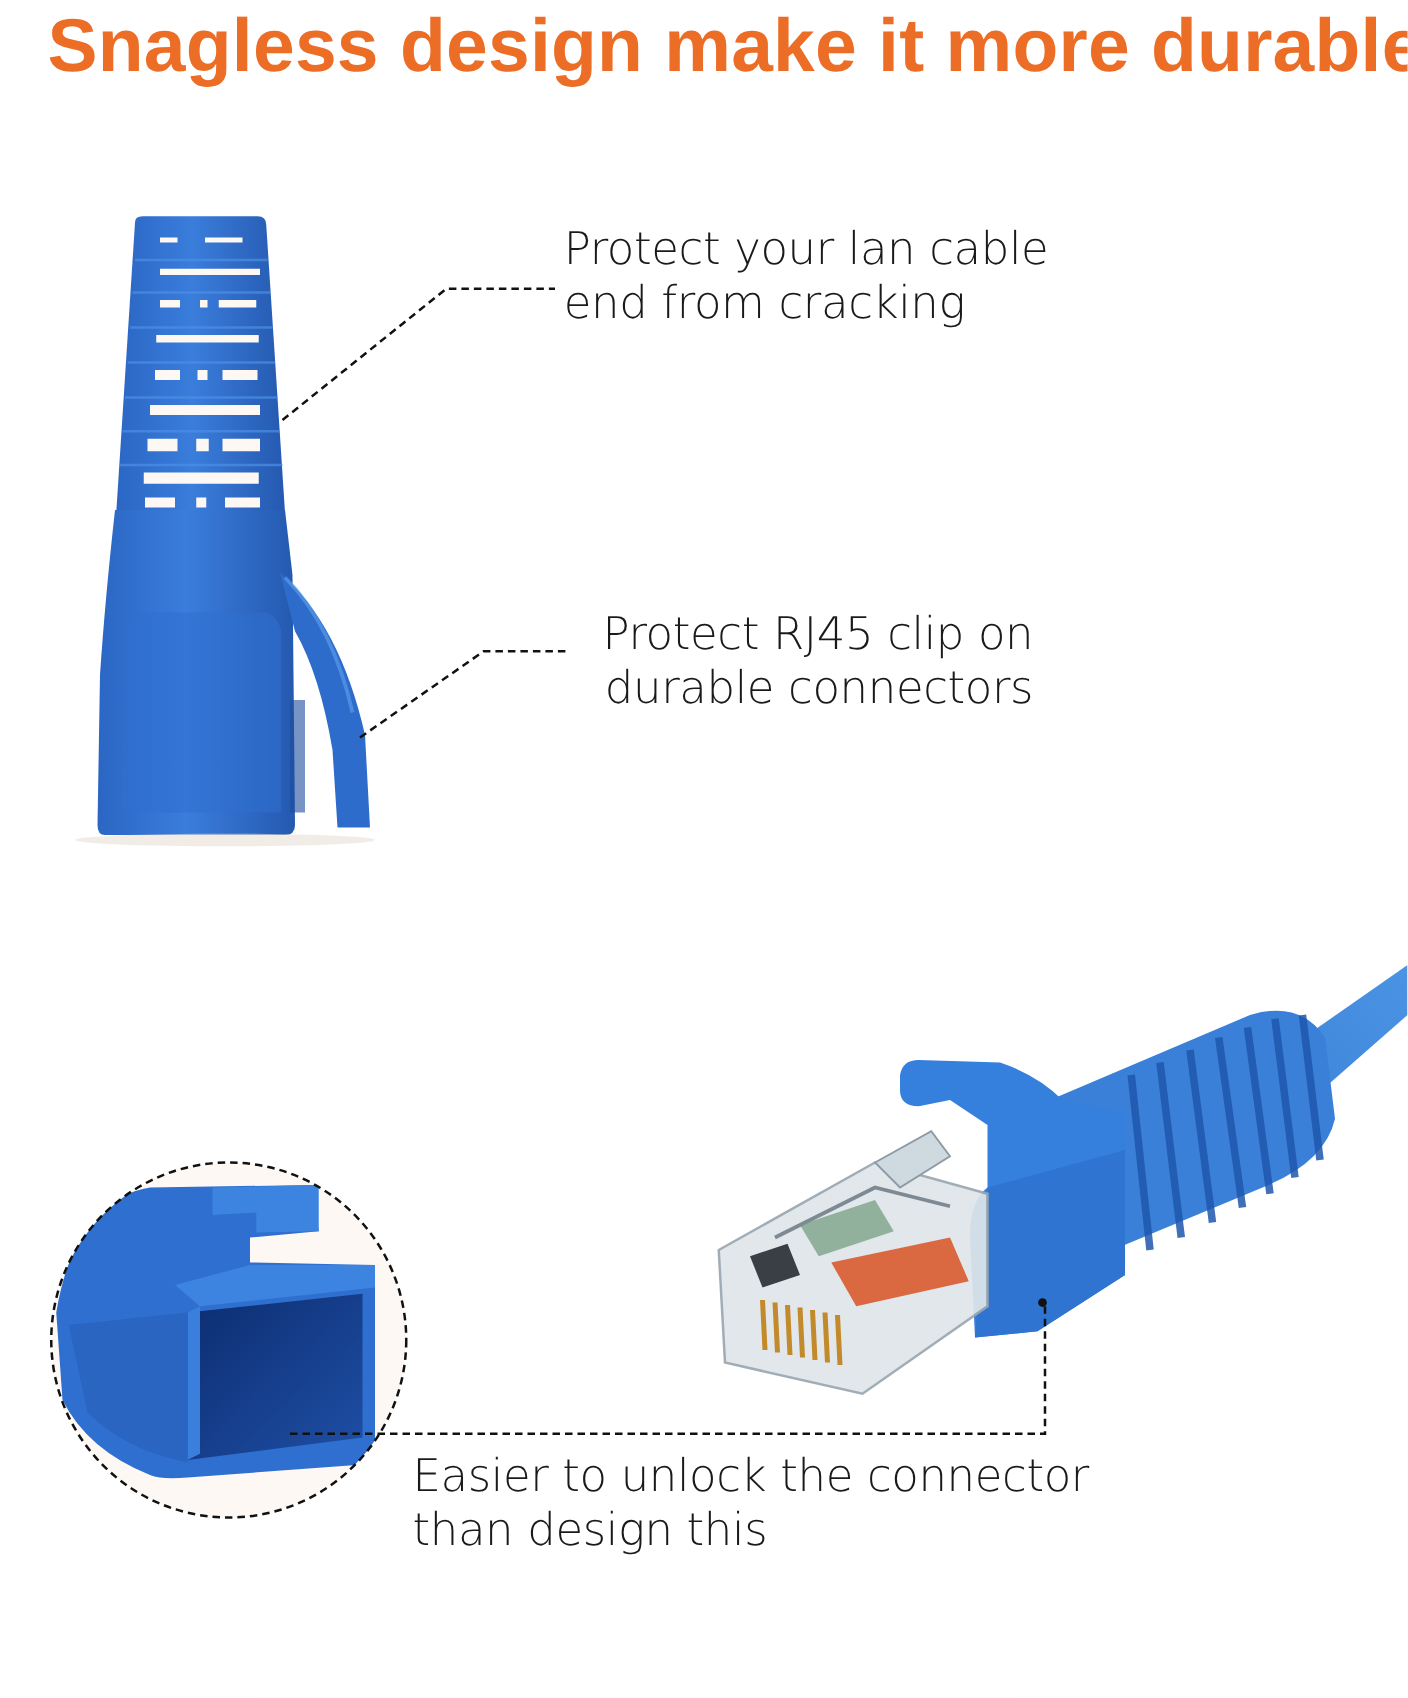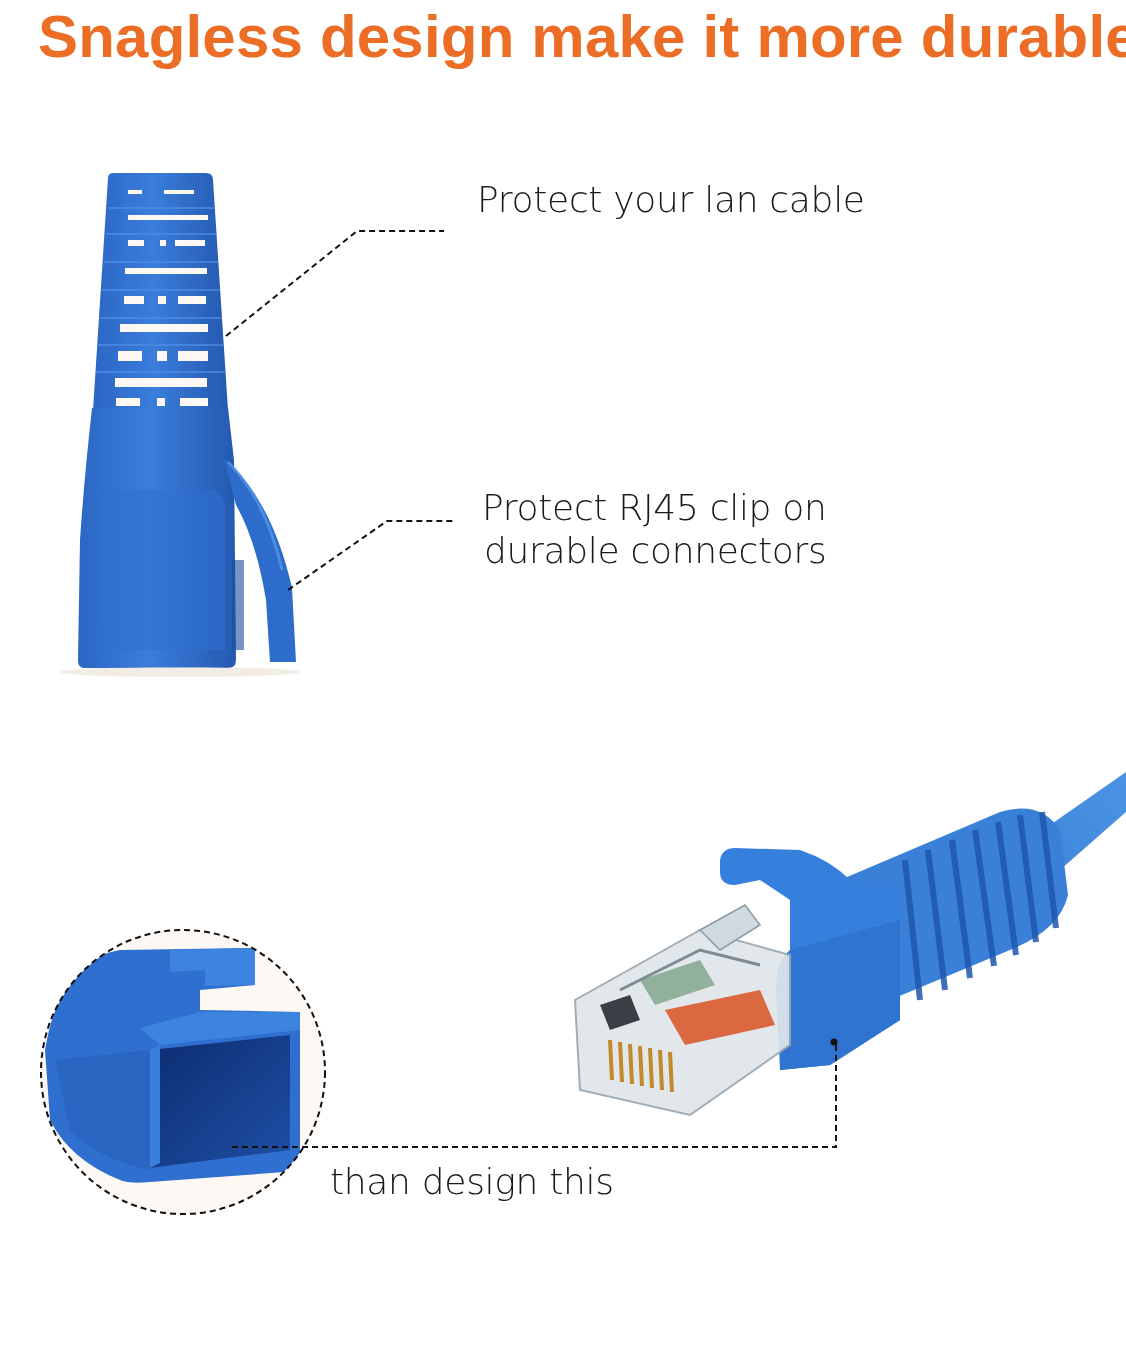--- a/index.html
+++ b/index.html
@@ -152,31 +152,33 @@
     </g>
     <circle cx="183" cy="1072" r="142" fill="none" stroke="#111" stroke-width="2" stroke-dasharray="6 4"></circle>
   </g>
 
   <g stroke="#111" stroke-width="2" stroke-dasharray="6 4" fill="none">
     <polyline points="232,1147 836,1147 836,1045"></polyline>
   </g>
   <circle cx="834" cy="1042" r="3.5" fill="#111"></circle>
 </svg>
 
-<div class="caption" style="left:477px; top:178px;">
+<div class="caption" style="left:451px; top:178px;">
   <span>Protect your lan cable</span>
+  <span>end from cracking</span>
 </div>
 <div class="caption" style="left:482px; top:486px;text-align:right;">
   <span>Protect RJ45 clip on</span>
   <span>durable connectors</span>
 </div>
 
 <div class="card card2" style="z-index:-1;"></div>
 
 <div class="caption" style="left:330px; top:1160px;">
+  <span>Easier to unlock the connector</span>
   <span>than design this</span>
 </div>
 
 <style>
   .card1 { z-index: -1; }
   svg.layer { z-index: 0; }
   .caption { z-index: 1; }
   .title { z-index: 1; }
 </style>
 

